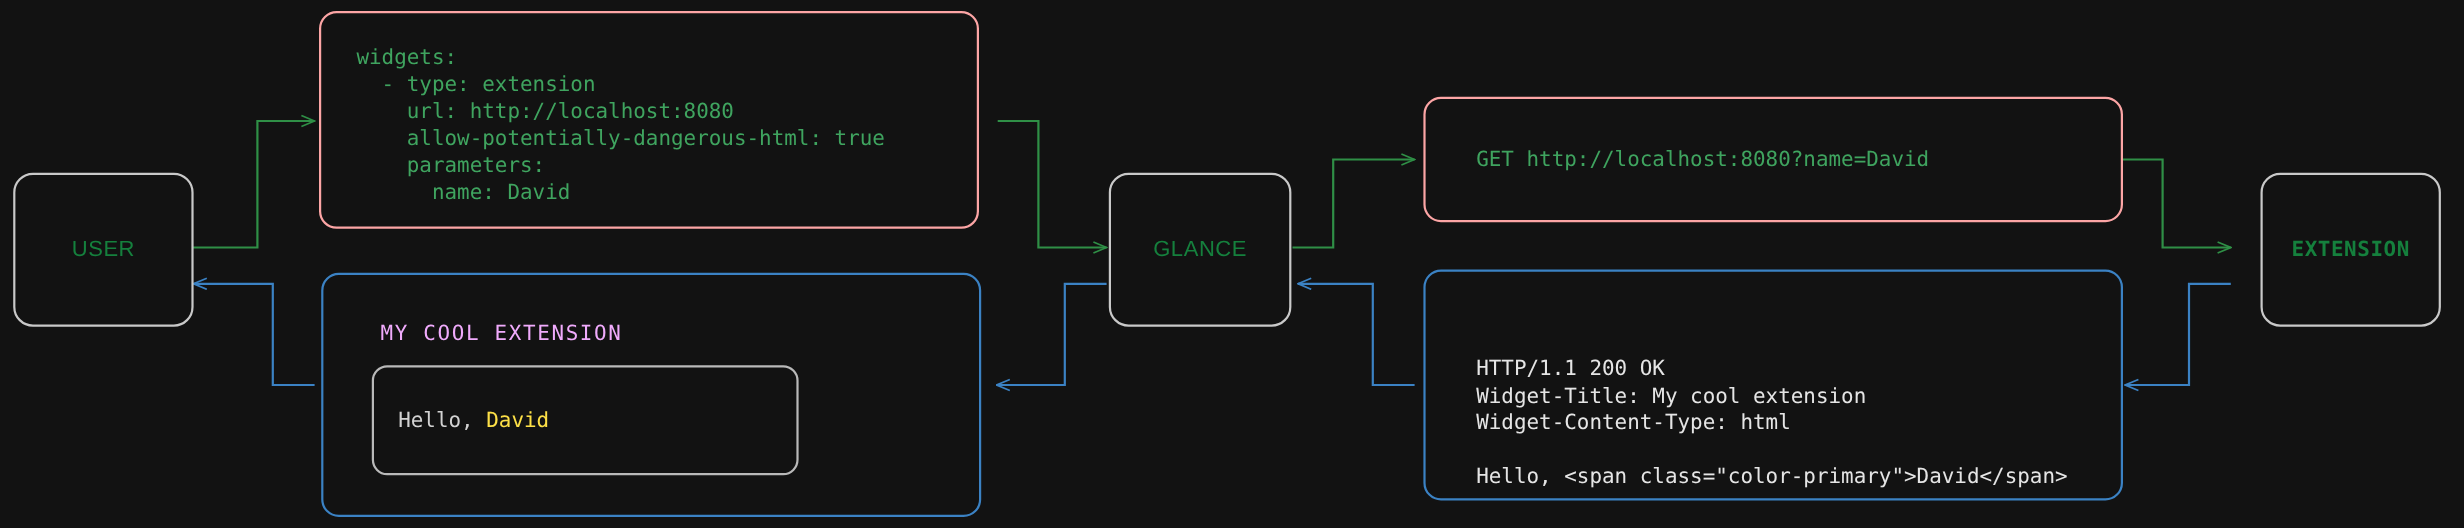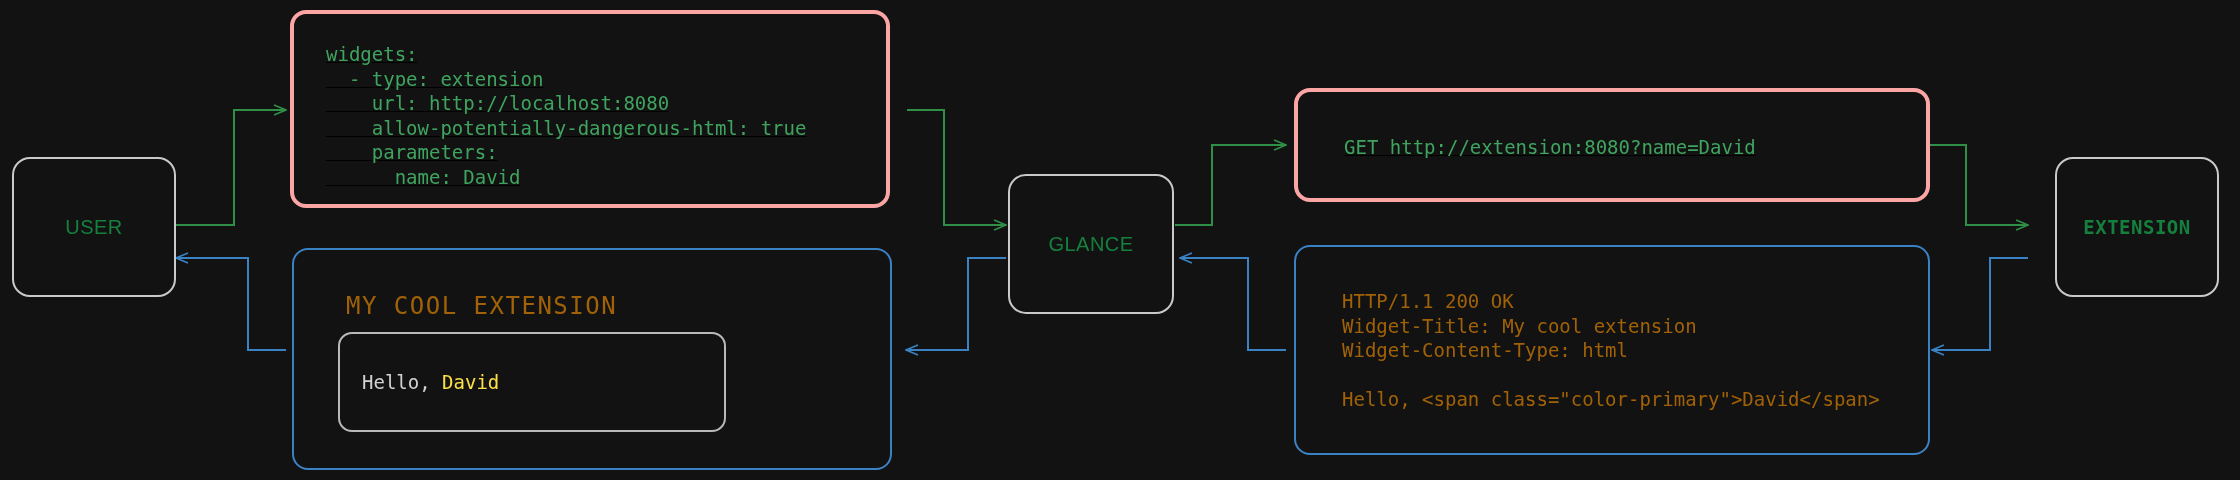--- a/index.html
+++ b/index.html
@@ -10,30 +10,30 @@
 
   .node{position:absolute;border:2px solid #c9c9c9;border-radius:18px;
         display:flex;align-items:center;justify-content:center;
         background:#121212;}
   .node-label{color:#15803d;font-size:19px;letter-spacing:0.5px;}
   .sans-label{font-family:"Liberation Sans",sans-serif;font-size:20px;}
   .mono-label{font-family:"DejaVu Sans Mono",monospace;font-size:19px;font-weight:bold;}
 
   .panel{position:absolute;border-radius:16px;background:#121212;
          box-sizing:border-box;}
-  .panel.green{border:4px solid #fca5a5;text-decoration:underline;}
+  .panel.green{border:2px solid #fca5a5;}
   .panel.blue{border:2px solid #3b82c4;}
 
   .code{font-family:"DejaVu Sans Mono",monospace;font-size:19px;
         line-height:24.5px;white-space:pre;}
   .code.green{color:#3fa45f;}
-  .code.blue{color:#a16207;}
+  .code.blue{color:#e5e5e5;margin-top:34px;}
 
-  .widget-title{font-family:"DejaVu Sans Mono",monospace;font-size:24px;
-        color:#a16207;letter-spacing:1.5px;}
+  .widget-title{font-family:"DejaVu Sans Mono",monospace;font-size:19px;
+        color:#f0abfc;letter-spacing:1.5px;}
   .widget-inner{position:absolute;border:2px solid #b9b9b9;border-radius:14px;
         box-sizing:border-box;display:flex;align-items:center;}
   .widget-text{font-family:"DejaVu Sans Mono",monospace;font-size:19px;
         color:#d2d2d2;padding-left:22px;}
   .accent{color:#fde047;}
 </style>
 </head>
 <body>
 
 <div id="stage">
@@ -60,21 +60,21 @@
       <path d="M1286,350 H1248 V258 H1180" marker-end="url(#ah-blue)"></path>
       <path d="M1006,258 H968 V350 H906" marker-end="url(#ah-blue)"></path>
       <path d="M286,350 H248 V258 H176" marker-end="url(#ah-blue)"></path>
     </g>
   </svg>
 
   <div class="node" style="left:12px;top:157px;width:160px;height:136px;">
     <span class="node-label sans-label">USER</span>
   </div>
 
-  <div class="node" style="left:1008px;top:174px;width:162px;height:136px;text-align:center;">
+  <div class="node" style="left:1008px;top:157px;width:162px;height:136px;text-align:center;">
     <span class="node-label sans-label">GLANCE</span>
   </div>
 
   <div class="node" style="left:2055px;top:157px;width:160px;height:136px;">
     <span class="node-label mono-label">EXTENSION</span>
   </div>
 
   <div class="panel green" style="left:290px;top:10px;width:600px;height:198px;">
     <div class="code green" style="padding:28px 0 0 32px;">widgets:
   - type: extension
@@ -87,21 +87,21 @@
   <div class="panel blue" style="left:292px;top:248px;width:600px;height:222px;">
     <div class="widget-title" style="position:absolute;left:52px;top:42px;">MY COOL EXTENSION</div>
     <div class="widget-inner" style="left:44px;top:82px;width:388px;height:100px;">
       <div class="widget-text">
         <span>Hello, </span><span class="accent">David</span>
       </div>
     </div>
   </div>
 
   <div class="panel green" style="left:1294px;top:88px;width:636px;height:114px;">
-    <div class="code green" style="padding:43px 0 0 46px;">GET http://extension:8080?name=David</div>
+    <div class="code green" style="padding:43px 0 0 46px;">GET http://localhost:8080?name=David</div>
   </div>
 
   <div class="panel blue" style="left:1294px;top:245px;width:636px;height:210px;">
     <div class="code blue" style="padding:42px 0 0 46px;">HTTP/1.1 200 OK
 Widget-Title: My cool extension
 Widget-Content-Type: html
 
 Hello, &lt;span class="color-primary"&gt;David&lt;/span&gt;</div>
   </div>
 

